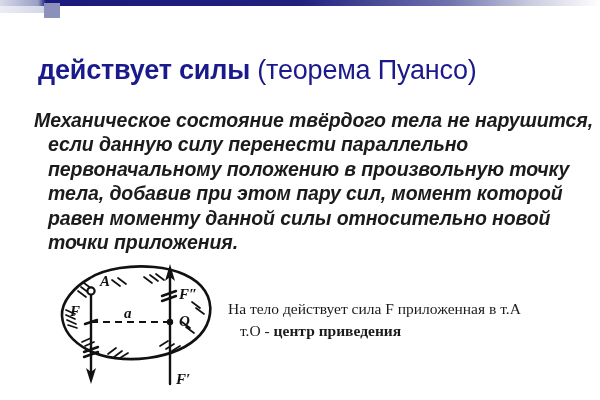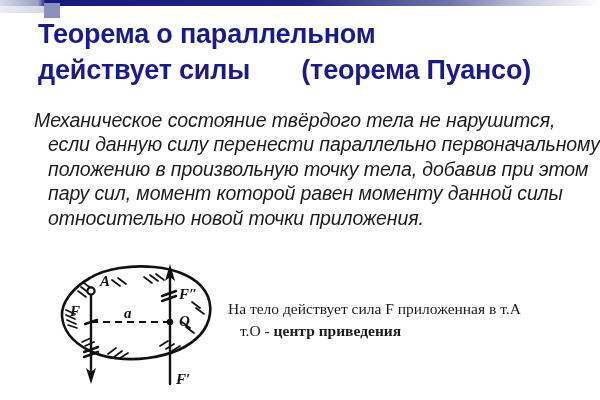--- a/index.html
+++ b/index.html
@@ -52,32 +52,32 @@
     position: absolute;
     left: 38px;
     top: 16px;
     width: 548px;
     color: #1a1a8c;
     font-size: 27px;
     line-height: 36px;
     letter-spacing: -0.2px;
   }
   .title .strong { font-weight: bold; }
-  .title .normal { font-weight: bold; margin-left: 44px; }
+  .title .normal { font-weight: normal; }
 
   
   .body-text {
     position: absolute;
     left: 34px;
     top: 108px;
     width: 552px;
     color: #1b1b1b;
     font-size: 19.5px;
     line-height: 24.4px;
-    font-weight: normal;
+    font-weight: bold;
     font-style: italic;
     text-indent: -14px;
     padding-left: 14px;
     letter-spacing: -0.1px;
   }
 
   
   .diagram {
     position: absolute;
     left: 48px;
@@ -104,21 +104,21 @@
 </head>
 <body>
 
 <div class="topbar-wrap">
   <div class="topbar-light"></div>
   <div class="topbar-fade"></div>
   <div class="topbar-square"></div>
 </div>
 
 <div class="title">
-  <span class="strong">Теорема о параллельном</span><br>
+  <br>
   <span class="strong">действует силы</span>
   <span class="normal">(теорема Пуансо)</span>
 </div>
 
 <div class="body-text">Механическое состояние твёрдого тела не нарушится, если данную силу перенести параллельно первоначальному положению в произвольную точку тела, добавив при этом пару сил, момент которой равен моменту данной силы относительно новой точки приложения.</div>
 
 <div class="diagram">
   <svg width="175" height="136" viewBox="0 0 175 136" xmlns="http://www.w3.org/2000/svg">
     <g fill="none" stroke="#111111" stroke-width="2.6" stroke-linecap="round">
       <path d="M42 20 C58 10 84 7 106 9 C128 11 148 19 157 33

